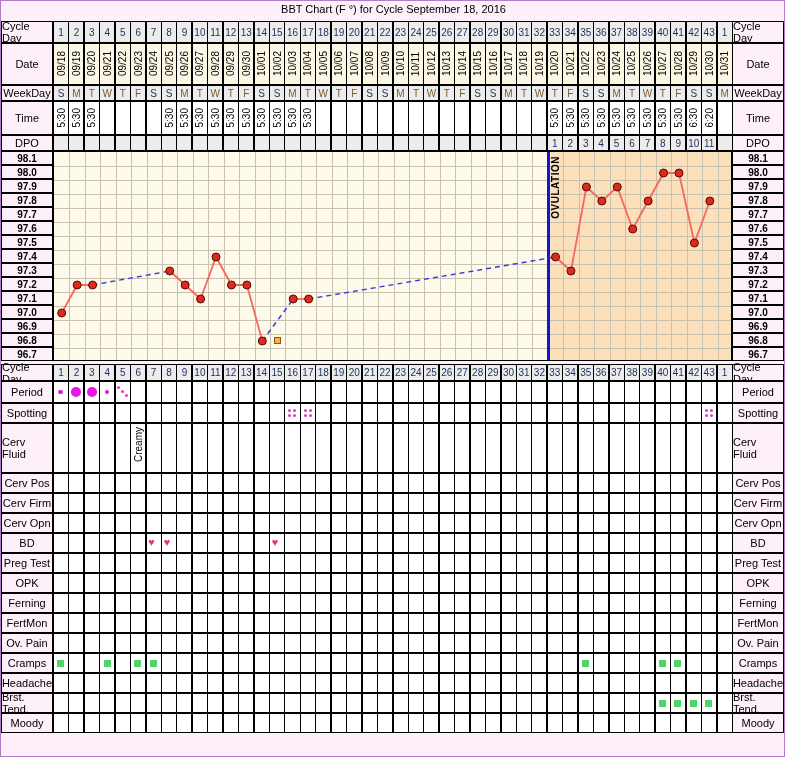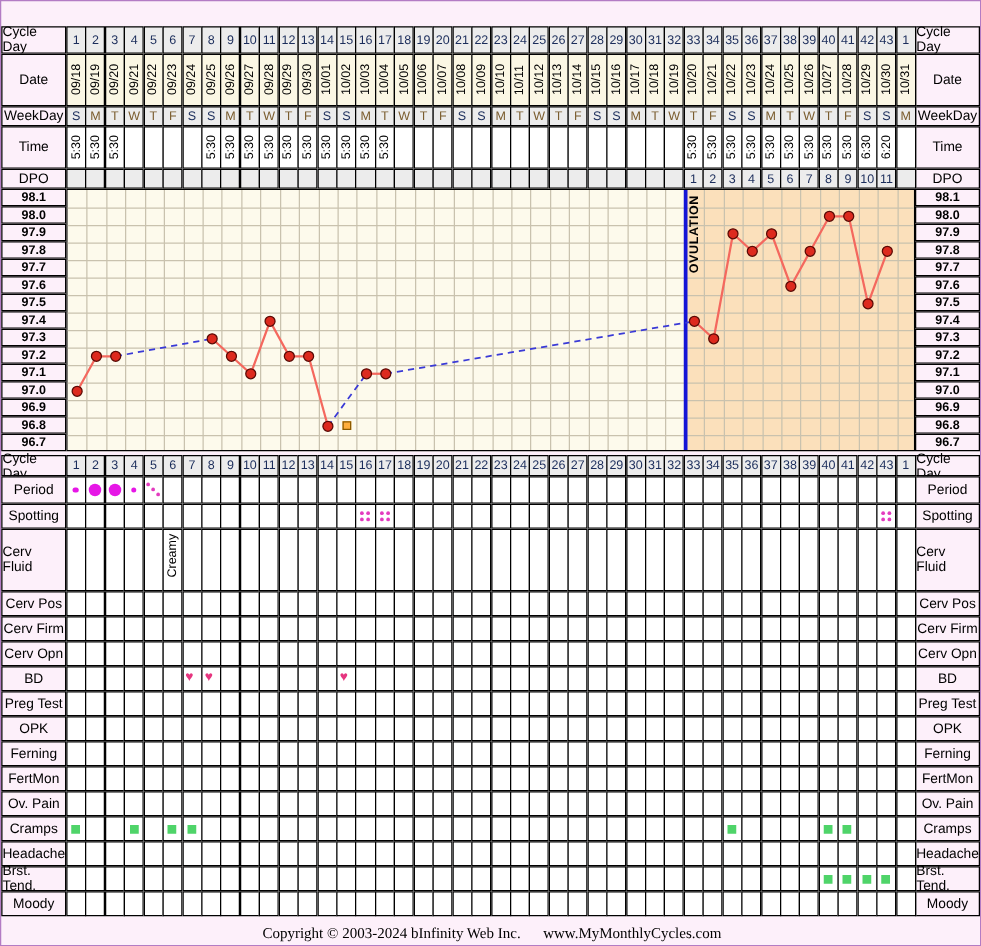--- a/index.html
+++ b/index.html
@@ -95,20 +95,21 @@
     position:absolute;left:0;bottom:2px;width:785px;text-align:center;
     font-family:"Liberation Serif", serif;font-size:12px;color:#000;
   }
   .footer .sp{display:inline-block;width:18px;}
 </style>
 </head>
 <body>
 
 <div id="root">
 
+  <div class="title">BBT Chart (F °) for Cycle September 18, 2016</div>
 
   <div id="header-grid">
       <div class="cell hdrlabel" style="left: 0px; top: 20px; width: 52px; height: 22px; font-size: 11px;">Cycle Day</div>
       <div class="cell hdrlabel" style="left: 731px; top: 20px; width: 52px; height: 22px; font-size: 11px;">Cycle Day</div>
       <div class="cell hdrlabel" style="left: 0px; top: 42px; width: 52px; height: 42px;">Date</div>
       <div class="cell hdrlabel" style="left: 731px; top: 42px; width: 52px; height: 42px;">Date</div>
       <div class="cell hdrlabel" style="left: 0px; top: 84px; width: 52px; height: 16px; font-size: 11px;">WeekDay</div>
       <div class="cell hdrlabel" style="left: 731px; top: 84px; width: 52px; height: 16px; font-size: 11px;">WeekDay</div>
       <div class="cell hdrlabel" style="left: 0px; top: 100px; width: 52px; height: 34px;">Time</div>
       <div class="cell hdrlabel" style="left: 731px; top: 100px; width: 52px; height: 34px;">Time</div>
@@ -1420,16 +1421,13 @@
       <div class="cell symcell" style="left: 607.545px; top: 712px; width: 16.0318px; height: 20px;"></div>
       <div class="cell symcell" style="left: 622.977px; top: 712px; width: 16.0318px; height: 20px;"></div>
       <div class="cell symcell" style="left: 638.409px; top: 712px; width: 16.0318px; height: 20px;"></div>
       <div class="cell symcell" style="left: 653.841px; top: 712px; width: 16.0318px; height: 20px;"></div>
       <div class="cell symcell" style="left: 669.273px; top: 712px; width: 16.0318px; height: 20px;"></div>
       <div class="cell symcell" style="left: 684.705px; top: 712px; width: 16.0318px; height: 20px;"></div>
       <div class="cell symcell" style="left: 700.136px; top: 712px; width: 16.0318px; height: 20px;"></div>
       <div class="cell symcell" style="left: 715.568px; top: 712px; width: 16.0318px; height: 20px;"></div>
     </div>
 
-  <div class="footer">
-    <span>Copyright © 2003-2024 bInfinity Web Inc.</span><span class="sp"></span><span>www.MyMonthlyCycles.com</span>
-  </div>
 </div>
 
 </body></html>

